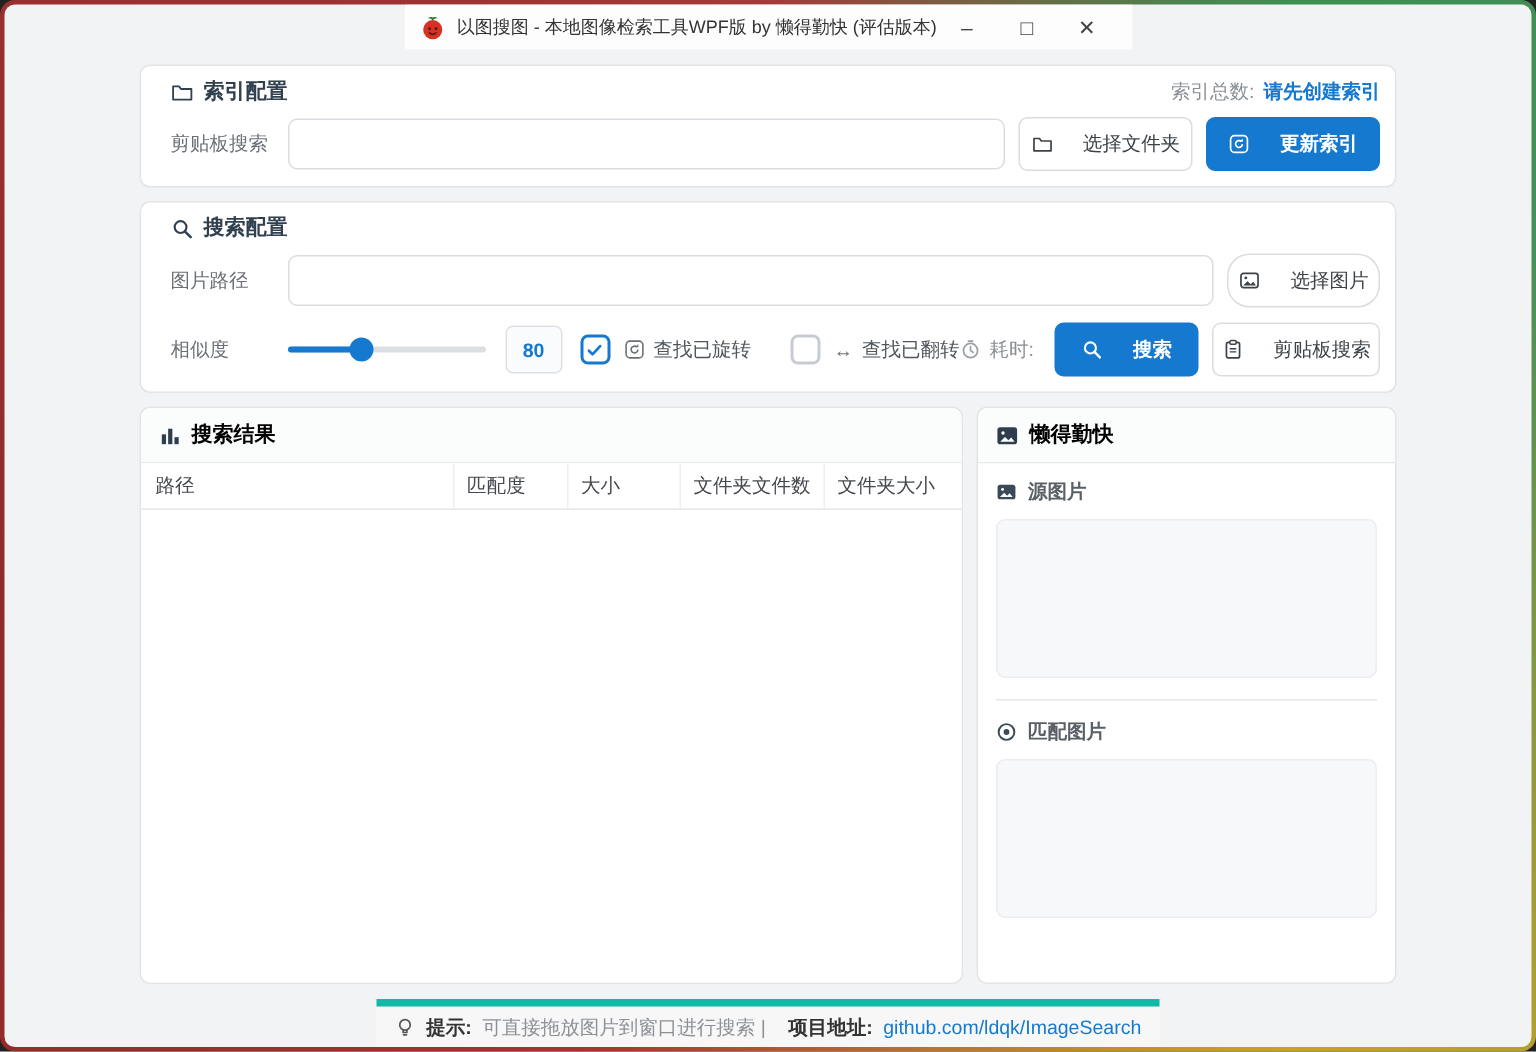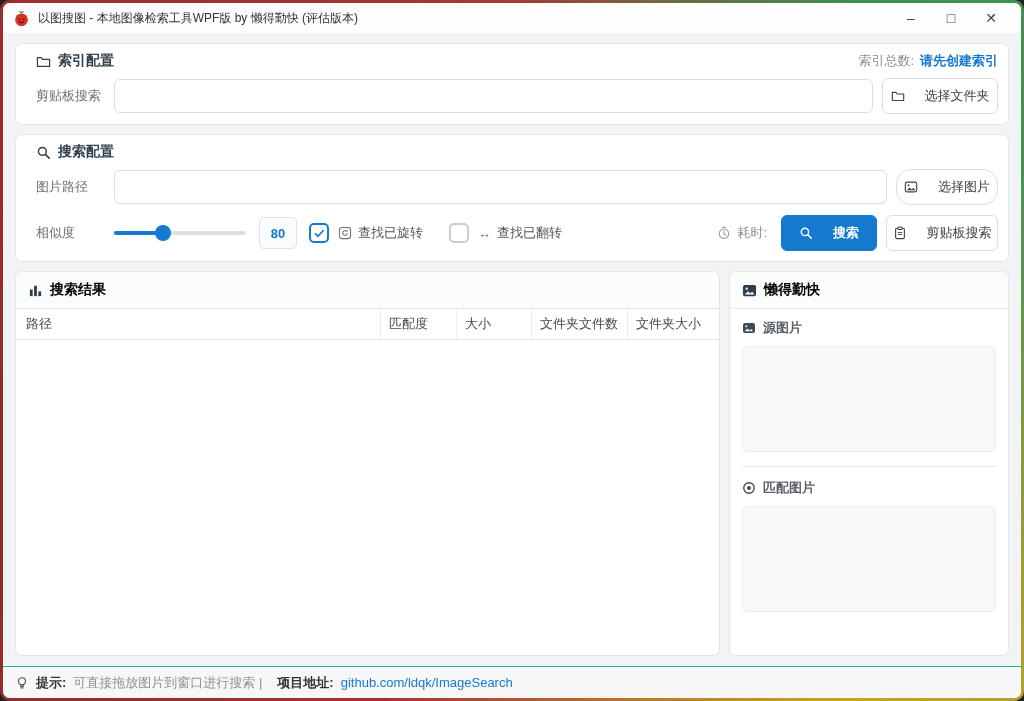--- a/index.html
+++ b/index.html
@@ -7,21 +7,21 @@
   body { font-family:"Liberation Sans","DejaVu Sans",sans-serif; background:#222; }
 
   .frame {
     width:1024px; height:701px; padding:3px; border-radius:10px;
     background: conic-gradient(from 0deg at 50% 50%,
       #a73a34 0deg, #3f8f4f 45deg, #46905a 70deg, #c9a227 135deg,
       #a83232 200deg, #8e2a2a 250deg, #9c3030 315deg, #a73a34 360deg);
   }
   .window {
     width:100%; height:100%; background:#f2f3f4; border-radius:7px;
-    display:flex; flex-direction:column; overflow:hidden;
+    display:flex; flex-direction:column; overflow:hidden;align-items:center;
   }
 
   
   .titlebar { height:30px; background:#fdfdfd; display:flex; align-items:center; padding:0 10px; flex:0 0 auto; }
   .app-icon { width:17px; height:17px; display:inline-flex; }
   .title-text { font-size:12px; color:#333; margin-left:8px; }
   .win-controls { margin-left:auto; display:flex; align-items:center; }
   .win-btn { width:40px; height:28px; display:flex; align-items:center; justify-content:center;
              font-size:14px; color:#444; cursor:default; }
 
@@ -85,21 +85,21 @@
   .table-body { flex:1 1 auto; background:#fff; border-radius:0 0 7px 7px; }
 
   .preview-card { width:280px; flex:0 0 auto; display:flex; flex-direction:column; }
   .preview-body { padding:10px 12px; flex:1 1 auto; display:flex; flex-direction:column; }
   .preview-label { display:flex; align-items:center; gap:7px; font-size:13px; color:#5a6066; font-weight:bold; }
   .preview-label .ic { display:inline-flex; color:#3a4a58; }
   .preview-box { height:106px; margin-top:9px; background:#f7f8f9; border:1px solid #ececee; border-radius:6px; }
   .preview-divider { border:none; border-top:1px solid #e6e8ea; margin:14px 0 12px 0; }
 
   
-  .statusbar { flex:0 0 auto; height:32px; background:#f7f7f7; border-top:1px solid #14b8a6;
+  .statusbar { flex:0 0 auto; height:32px; background:#f7f7f7; border-top:5px solid #14b8a6;
                display:flex; align-items:center; padding:0 12px; font-size:13px; gap:7px; }
   .statusbar .ic { display:inline-flex; color:#555; }
   .tip-label { font-weight:bold; color:#333; }
   .tip-text { color:#8d9196; }
   .proj-label { font-weight:bold; color:#333; margin-left:8px; }
   .proj-link { color:#1579cf; text-decoration:none; }
 </style>
 </head>
 <body>
 
@@ -144,20 +144,30 @@
         <div class="field-row">
           <span class="field-label">剪贴板搜索</span>
           <input class="textbox" type="text" value="" style="">
           <button class="btn" style="margin-left:9px; width:116px;">
             <span class="ic">
               <svg viewBox="0 0 16 16" width="14" height="14">
                   <path d="M1.5 3.8h4.2l1.4 1.9h7.4v7.5h-13z" fill="none" stroke="currentColor" stroke-width="1.3" stroke-linejoin="round"></path>
                 </svg>
             </span>
             <span>选择文件夹</span>
+          </button>
+          <button class="btn btn-primary" style="margin-left:9px; width:116px;">
+            <span class="ic">
+              <svg viewBox="0 0 16 16" width="14" height="14">
+                <rect x="1.6" y="1.6" width="12.8" height="12.8" rx="3" fill="none" stroke="currentColor" stroke-width="1.3"></rect>
+                <path d="M10.6 8a2.6 2.6 0 1 1 -0.9 -1.95" fill="none" stroke="currentColor" stroke-width="1.3"></path>
+                <path d="M10.9 3.9v2.3h-2.3z" fill="currentColor"></path>
+              </svg>
+            </span>
+            <span>更新索引</span>
           </button>
         </div>
       </div>
 
       <div class="card card-pad">
         <div class="hdr-row">
           <div class="card-title">
             <span class="ic">
               <svg viewBox="0 0 16 16" width="15" height="15">
                   <circle cx="6.8" cy="6.8" r="4.2" fill="none" stroke="currentColor" stroke-width="1.5"></circle>

